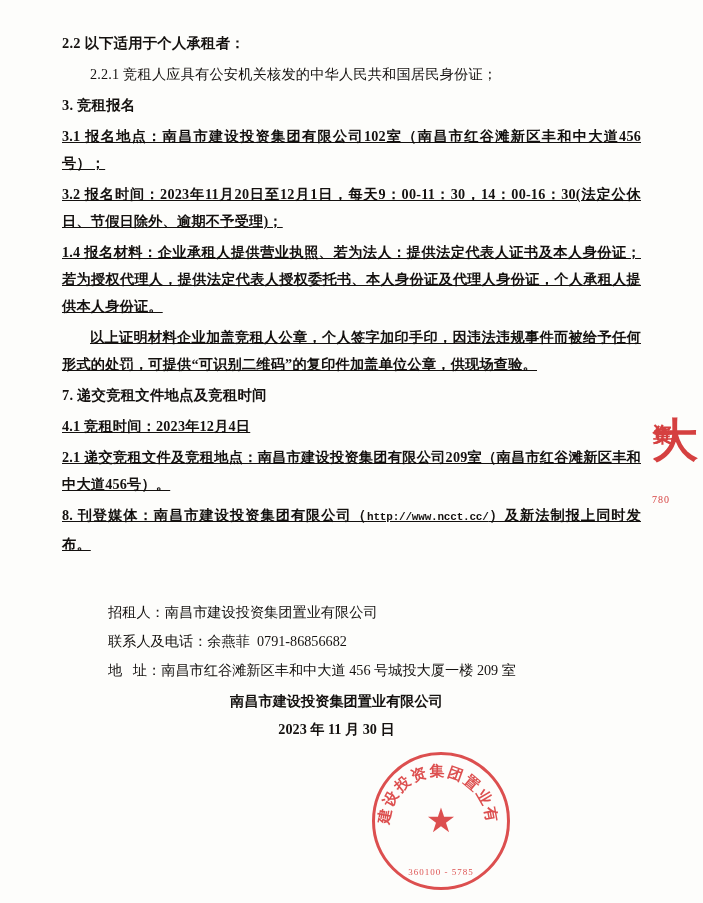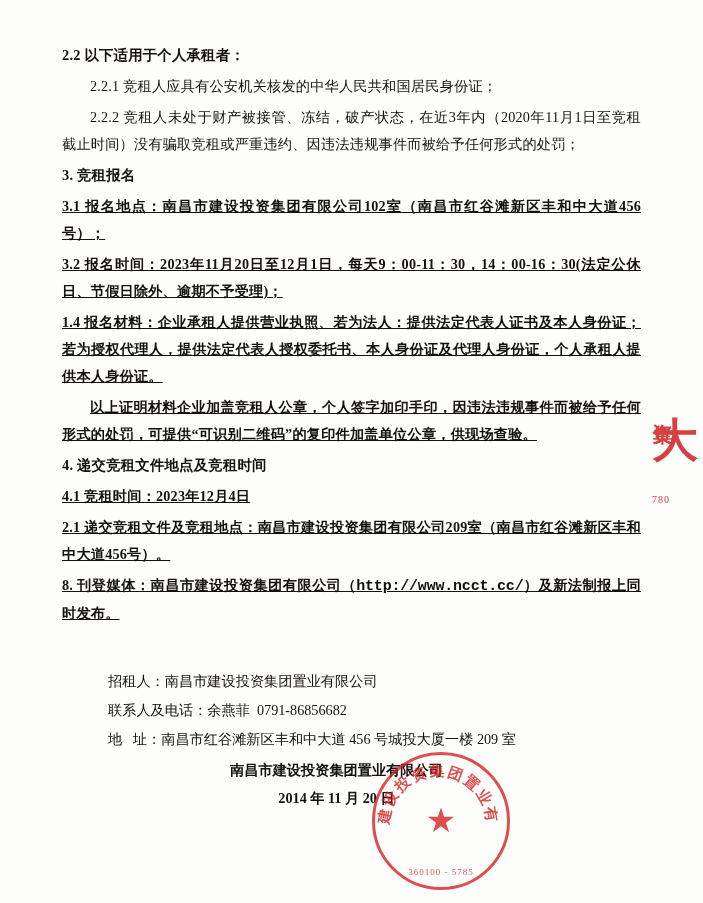--- a/index.html
+++ b/index.html
@@ -13,21 +13,21 @@
     font-family: "Liberation Serif", "DejaVu Serif", serif;
     color: #14110f;
     overflow: hidden;
     position: relative;
   }
   .page {
     position: relative;
     width: 703px;
     height: 799px;
     box-sizing: border-box;
-    padding: 42px 62px 0 62px;
+    padding: 30px 62px 0 62px;
   }
   .doc-body {
     position: relative;
     z-index: 2;
   }
   p {
     margin: 0 0 0 0;
     font-size: 14.2px;
     line-height: 27px;
     text-align: justify;
@@ -44,21 +44,21 @@
     text-decoration: underline;
   }
   .heading {
     font-weight: bold;
     font-size: 14.4px;
     line-height: 27px;
     margin-bottom: 4px;
   }
   .mono-url {
     font-family: "Liberation Mono", "DejaVu Sans Mono", monospace;
-    font-size: 15px;
+    font-size: 11px;
     letter-spacing: -0.2px;
   }
   .footer-block {
     margin-top: 40px;
     padding-left: 46px;
     position: relative;
     z-index: 2;
   }
   .footer-line {
     font-size: 14.2px;
@@ -160,52 +160,51 @@
 <body>
 
 <div class="page">
 
   <div class="doc-body">
 
     <p class="heading">2.2 以下适用于个人承租者：</p>
 
     <p class="para indent2">2.2.1 竞租人应具有公安机关核发的中华人民共和国居民身份证；</p>
 
-    <p class="para indent2">2.2.2 竞租人未处于财产被接管、冻结，破产状态，在近3年内（2020年11月1日至竞租截止时间）没有骗取竞租或严重违约、因违法违规事件而被给予任何形式的处罚；</p>
 
 
     <p class="heading">3. 竞租报名</p>
 
     <p class="para bold">3.1 报名地点：南昌市建设投资集团有限公司102室（南昌市红谷滩新区丰和中大道456号）；</p>
 
     <p class="para bold">3.2 报名时间：2023年11月20日至12月1日，每天9：00-11：30，14：00-16：30(法定公休日、节假日除外、逾期不予受理)；</p>
 
     <p class="para bold">1.4 报名材料：企业承租人提供营业执照、若为法人：提供法定代表人证书及本人身份证；若为授权代理人，提供法定代表人授权委托书、本人身份证及代理人身份证，个人承租人提供本人身份证。</p>
 
     <p class="para indent2 bold">以上证明材料企业加盖竞租人公章，个人签字加印手印，因违法违规事件而被给予任何形式的处罚，可提供“可识别二维码”的复印件加盖单位公章，供现场查验。</p>
 
-    <p class="heading">4. 递交竞租文件地点及竞租时间</p>
+    <p class="heading">7. 递交竞租文件地点及竞租时间</p>
 
     <p class="para bold">4.1 竞租时间：2023年12月4日</p>
 
     <p class="para bold">2.1 递交竞租文件及竞租地点：南昌市建设投资集团有限公司209室（南昌市红谷滩新区丰和中大道456号）。</p>
 
     <p class="para bold"><span>8. 刊登媒体：南昌市建设投资集团有限公司（</span><span class="mono-url">http://www.ncct.cc/</span><span>）及新法制报上同时发布。</span></p>
 
   </div>
 
   <div class="footer-block">
     <div class="footer-line"><span>招租人：</span><span>南昌市建设投资集团置业有限公司</span></div>
     <div class="footer-line"><span>联系人及电话：</span><span>余燕菲  0791-86856682</span></div>
     <div class="footer-line"><span>地   址：</span><span>南昌市红谷滩新区丰和中大道 456 号城投大厦一楼 209 室</span></div>
   </div>
 
   <div class="sign-block">
     <div class="sign-line">南昌市建设投资集团置业有限公司</div>
-    <div class="sign-line">2014 年 11 月 20 日</div>
+    <div class="sign-line">2023 年 11 月 30 日</div>
   </div>
 
   <div class="seal-round">
     <svg class="seal-arc" viewBox="0 0 126 126">
       <defs>
         <path id="arcpath" d="M 14,70 A 49,49 0 1 1 112,70" fill="none"></path>
       </defs>
       <text>
         <textPath href="#arcpath" startOffset="50%" text-anchor="middle">南昌市建设投资集团置业有限公司</textPath>
       </text>

